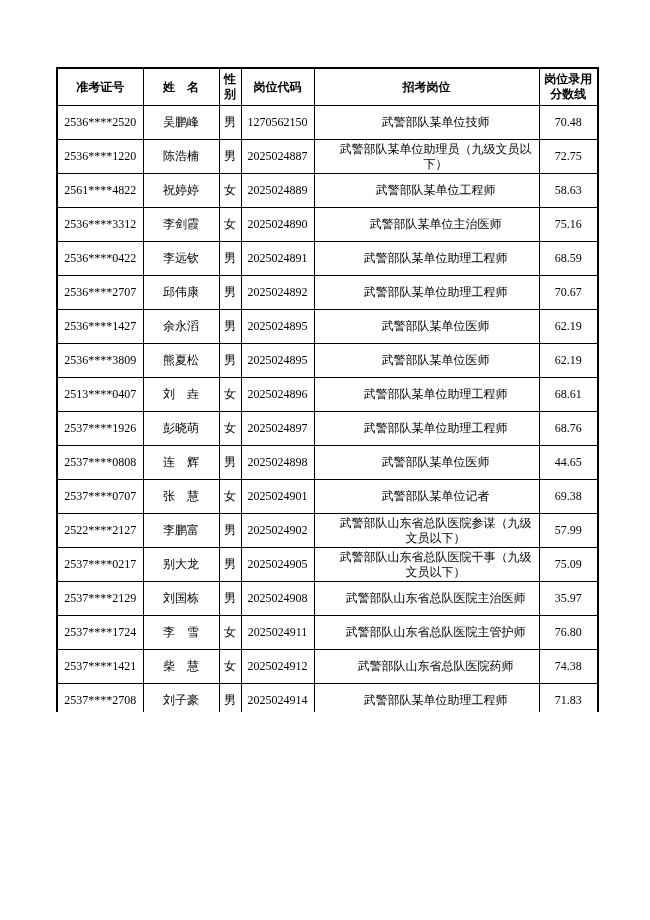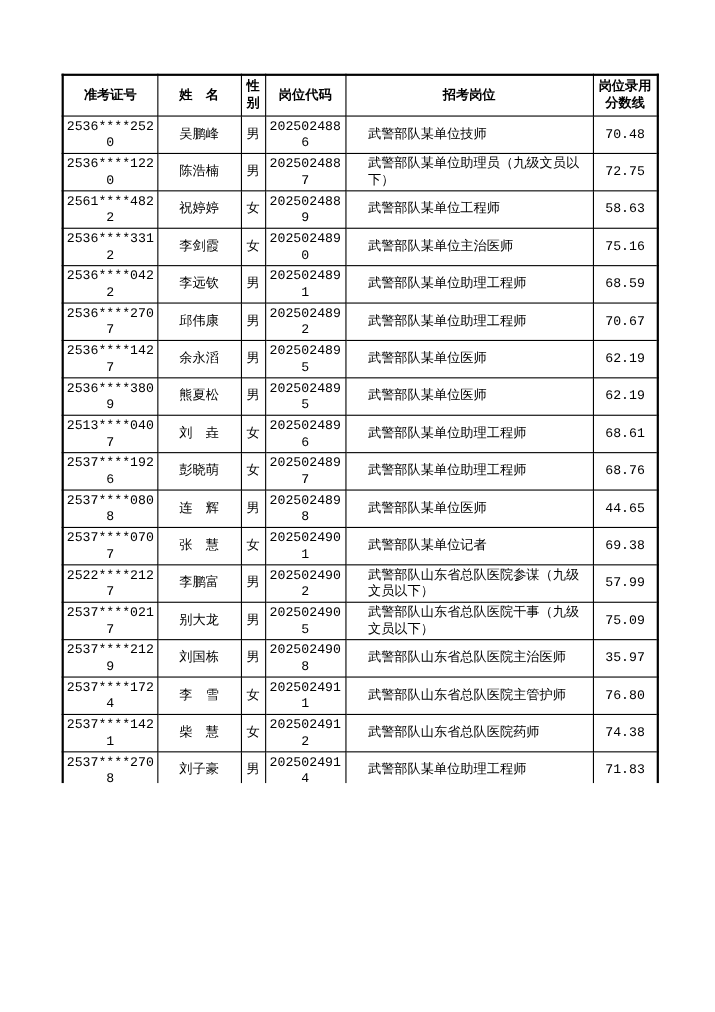--- a/index.html
+++ b/index.html
@@ -5,21 +5,21 @@
   html, body {
     margin: 0;
     padding: 0;
     background: #ffffff;
   }
   .page {
     position: relative;
     width: 650px;
     height: 712px;
     background: #ffffff;
-    font-family: Liberation Mono, monospace;
+    font-family: Liberation Serif, serif;
     color: #000000;
     overflow: hidden;
   }
   table.roster {
     position: absolute;
     left: 56px;
     top: 67px;
     width: 541px;
     border-collapse: collapse;
     table-layout: fixed;
@@ -37,21 +37,21 @@
   }
   .roster th {
     font-weight: bold;
     height: 34px;
   }
   .roster td {
     height: 31px;
     font-weight: normal;
   }
   .roster td.position {
-    text-align: left;
+    text-align: center;
     padding-left: 20px;
     padding-right: 2px;
   }
   .page-footer {
     position: absolute;
     left: 0;
     top: 866px;
     width: 100%;
     text-align: left;
     font-size: 13px;
@@ -80,21 +80,21 @@
         <th>岗位代码</th>
         <th>招考岗位</th>
         <th>岗位录用分数线</th>
       </tr>
     </thead>
     <tbody id="roster-body">
         <tr>
           <td>2536****2520</td>
           <td>吴鹏峰</td>
           <td>男</td>
-          <td>2025024886</td>
+          <td>1270562150</td>
           <td class="position">武警部队某单位技师</td>
           <td>70.48</td>
         </tr>
         <tr>
           <td>2536****1220</td>
           <td>陈浩楠</td>
           <td>男</td>
           <td>2025024887</td>
           <td class="position">武警部队某单位助理员（九级文员以下）</td>
           <td>72.75</td>

